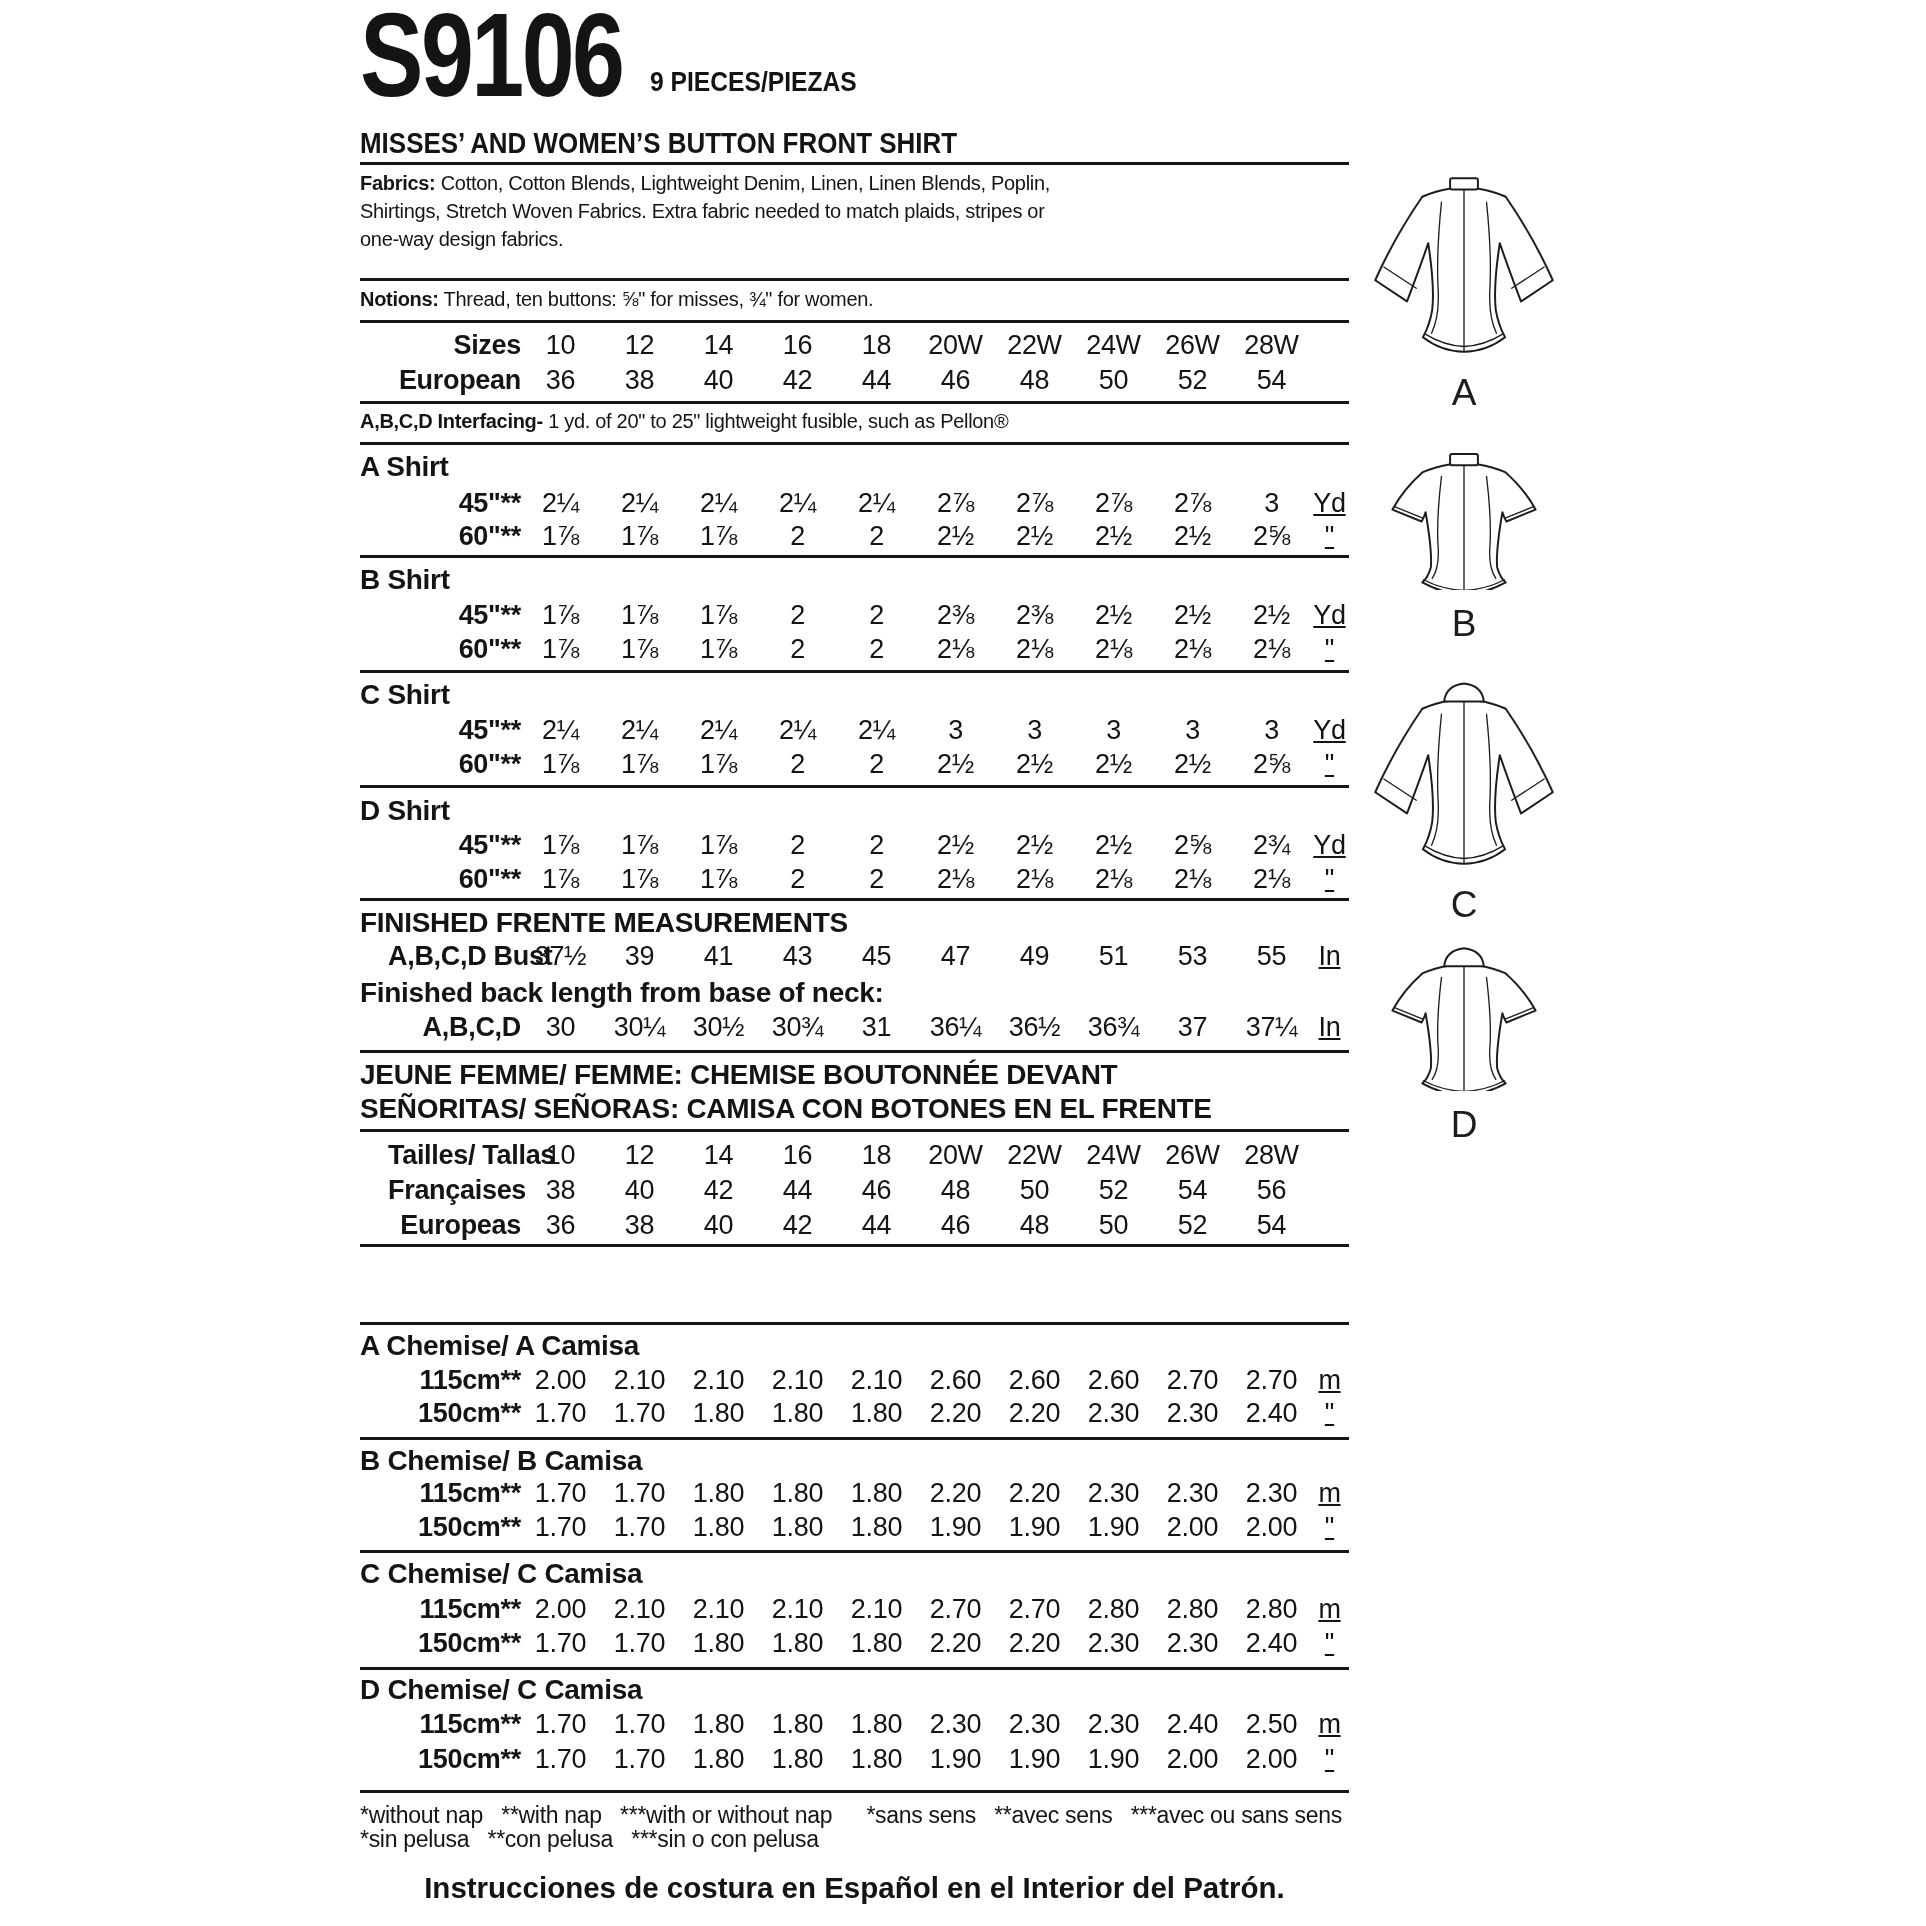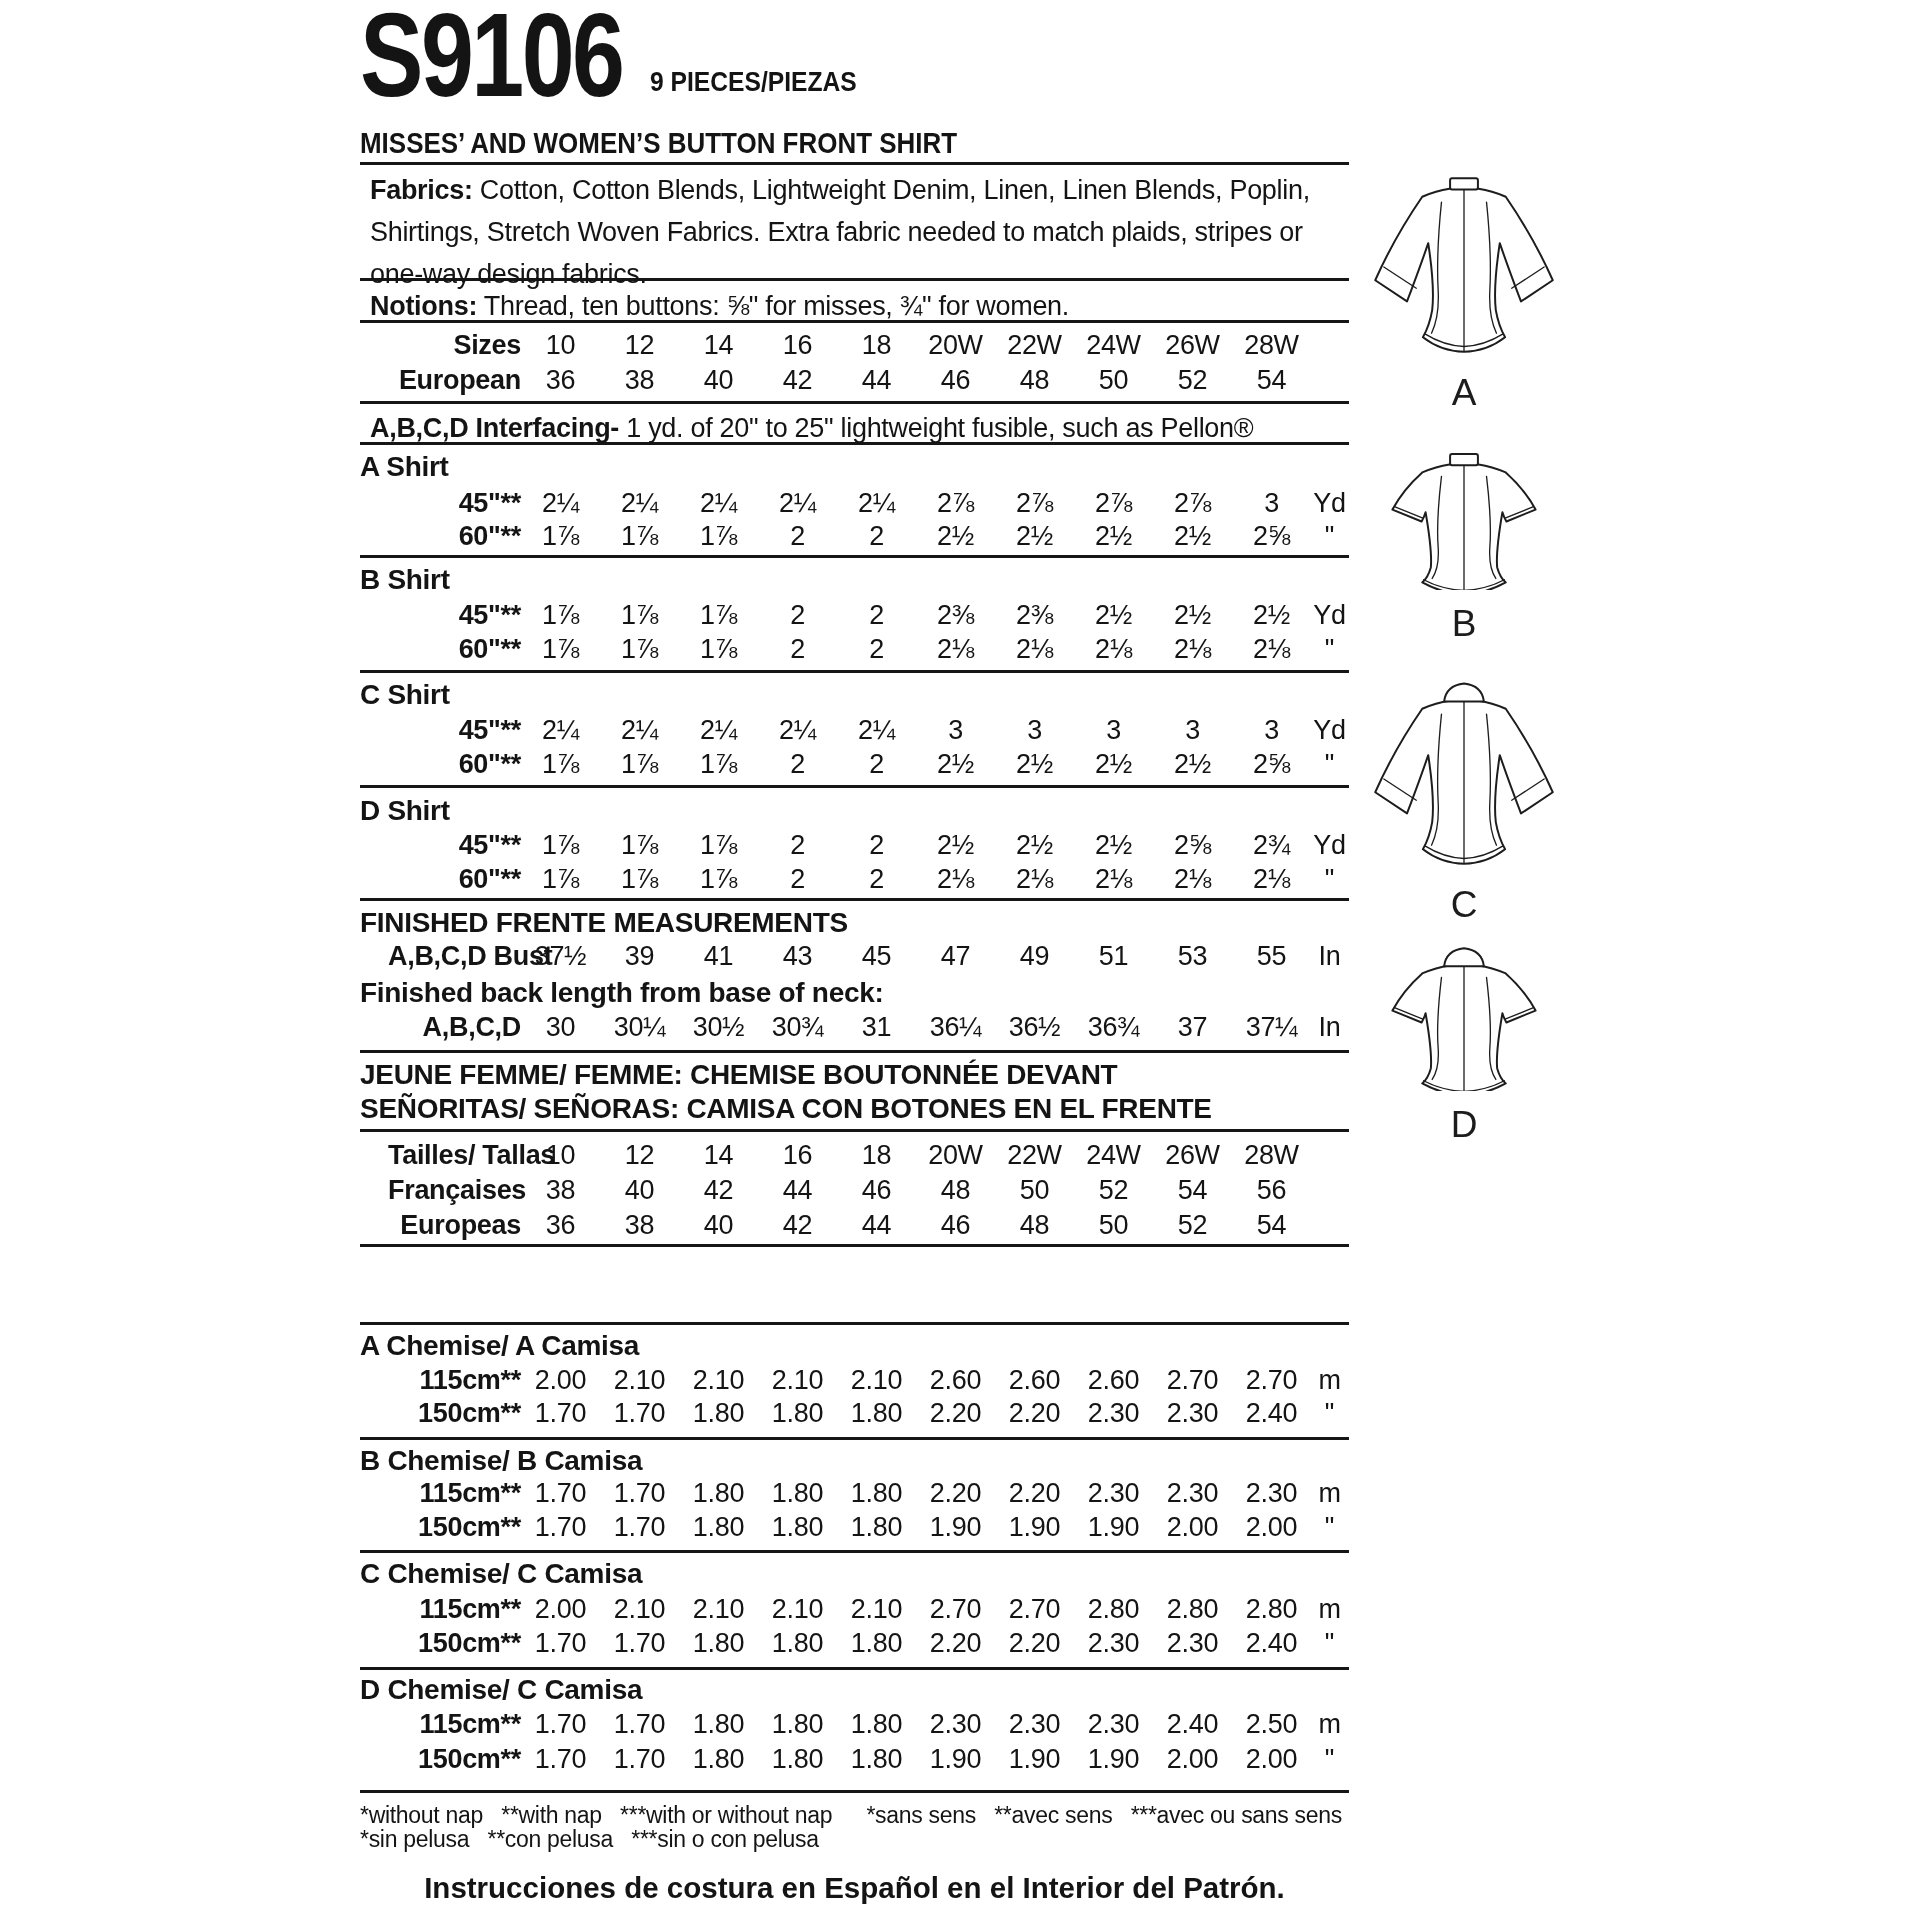--- a/index.html
+++ b/index.html
@@ -6,30 +6,30 @@
   .page{position:relative;width:1926px;height:1926px;background:#ffffff;overflow:hidden;
         font-family:"Liberation Sans","DejaVu Sans",sans-serif;color:#141414;}
   .abs{position:absolute;}
   .rule{position:absolute;left:360px;width:989px;height:3.2px;background:#161616;}
   .s9106{font-size:119px;font-weight:700;line-height:1;letter-spacing:-3.2px;
          transform:scaleX(.8);transform-origin:left top;white-space:nowrap;}
   .pieces{position:absolute;left:290px;top:71px;font-size:28px;font-weight:700;
           transform:scaleX(.88);transform-origin:left top;white-space:nowrap;}
   .title{position:absolute;left:360px;font-size:29.5px;font-weight:700;white-space:nowrap;
          transform:scaleX(.88);transform-origin:left top;}
-  .para{position:absolute;left:370px;width:1002px;font-size:27px;line-height:42px;letter-spacing:-0.3px;}
+  .para{position:absolute;left:360px;width:1002px;font-size:20px;line-height:28px;letter-spacing:-0.3px;}
   .b{font-weight:700;}
   .pre{white-space:pre-line;}
   .shead{position:absolute;left:360px;font-size:28px;font-weight:700;letter-spacing:-0.3px;white-space:nowrap;}
   .trow{position:absolute;left:360px;width:989px;display:grid;
         grid-template-columns:161px repeat(10,79px) 37px;
         font-size:27px;line-height:1.15;letter-spacing:-0.3px;}
   .trow .rlabel{text-align:right;font-weight:700;white-space:nowrap;margin-left:28px;}
   .trow .cell{text-align:center;}
-  .trow .unit{text-align:center;}
+  .trow .unit{text-align:center;text-decoration:underline;}
   .fnrow{position:absolute;left:360px;width:982px;display:flex;justify-content:space-between;
          font-size:23px;white-space:pre-wrap;letter-spacing:-0.3px;}
   .bottom{position:absolute;left:360px;width:989px;text-align:center;font-size:29.5px;font-weight:700;}
   figure{position:absolute;margin:0;width:218px;text-align:center;}
   figcaption{font-size:37px;margin-top:10.3px;color:#1c1c1c;}
   .o{fill:#ffffff;stroke:#1d1d1d;stroke-width:3;stroke-linejoin:round;stroke-linecap:round;}
   .d{fill:none;stroke:#1d1d1d;stroke-width:2;stroke-linecap:round;}
 </style>
 </head>
 <body>

